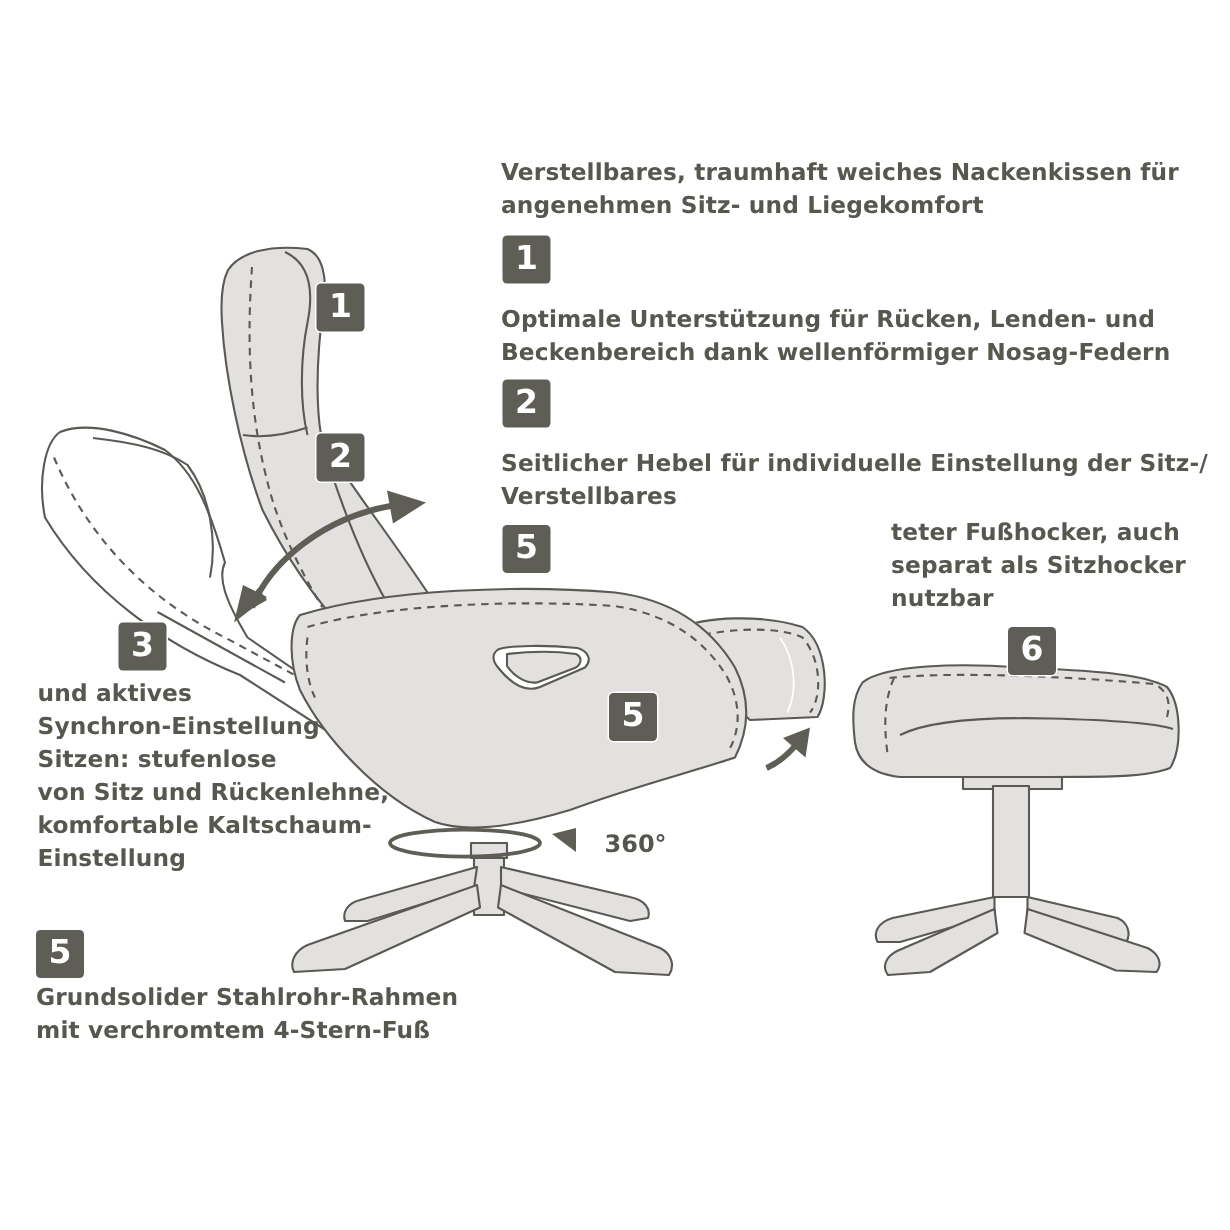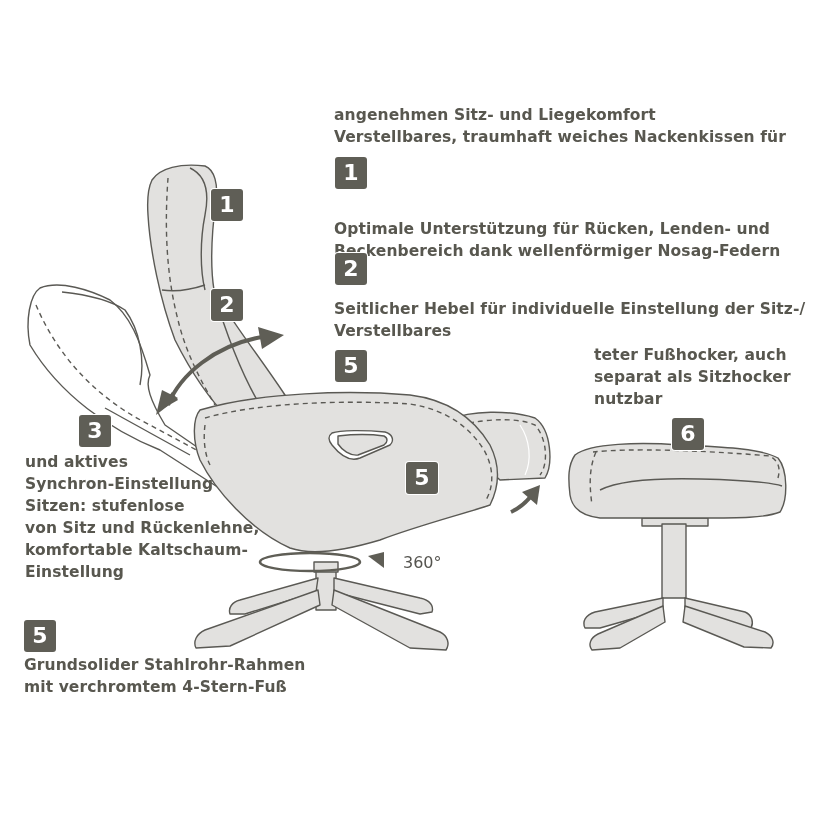--- a/index.html
+++ b/index.html
@@ -4,21 +4,21 @@
 <style>
   html, body { margin: 0; padding: 0; background: #ffffff; }
   body { width: 820px; height: 820px; position: relative; overflow: hidden;
          font-family: "DejaVu Sans", sans-serif; color: #55544f; }
   .canvas { position: absolute; left: 0; top: 0; width: 820px; height: 820px; }
   .txt { position: absolute; font-size: 15.5px; line-height: 22px; font-weight: 600;
          color: #58574f; letter-spacing: 0.1px; white-space: nowrap; }
   .badge { position: absolute; width: 32px; height: 32px; background: #5f5e56;
            border-radius: 3px; color: #ffffff; font-weight: 700; font-size: 22px;
            line-height: 32px; text-align: center; box-shadow: 0 0 0 1px #ffffff; }
-  .deg { position: absolute; font-size: 16px; color: #55544f; font-weight: 400; }
+  .deg { position: absolute; font-size: 16px; color: #55544f; font-weight: 700; }
   svg.art { position: absolute; left: 0; top: 0; }
 </style>
 </head>
 <body>
 
 <div class="canvas">
 
   <svg class="art" width="820" height="820" viewBox="0 0 820 820">
     <g stroke="#5a5954" stroke-width="1.4" fill="#e2e1df" stroke-linejoin="round">
 
@@ -97,26 +97,26 @@
 
   <div class="badge" style="left:211px; top:189px;">1</div>
   <div class="badge" style="left:211px; top:289px;">2</div>
   <div class="badge" style="left:79px; top:415px;">3</div>
   <div class="badge" style="left:406px; top:462px;">5</div>
   <div class="badge" style="left:672px; top:418px;">6</div>
 
   <div class="deg" style="left:403px; top:553px;">360°</div>
 
   <div class="txt" style="left:334px; top:104px;">
+    <div>Verstellbares, traumhaft weiches Nackenkissen für</div>
     <div>angenehmen Sitz- und Liegekomfort</div>
-    <div>Verstellbares, traumhaft weiches Nackenkissen für</div>
   </div>
   <div class="badge" style="left:335px; top:157px;">1</div>
 
-  <div class="txt" style="left:334px; top:218px;">
+  <div class="txt" style="left:334px; top:202px;">
     <div>Optimale Unterstützung für Rücken, Lenden- und</div>
     <div>Beckenbereich dank wellenförmiger Nosag-Federn</div>
   </div>
   <div class="badge" style="left:335px; top:253px;">2</div>
 
   <div class="txt" style="left:334px; top:298px;">
     <div>Seitlicher Hebel für individuelle Einstellung der Sitz-/</div>
     <div>Verstellbares</div>
   </div>
   <div class="badge" style="left:335px; top:350px;">5</div>

